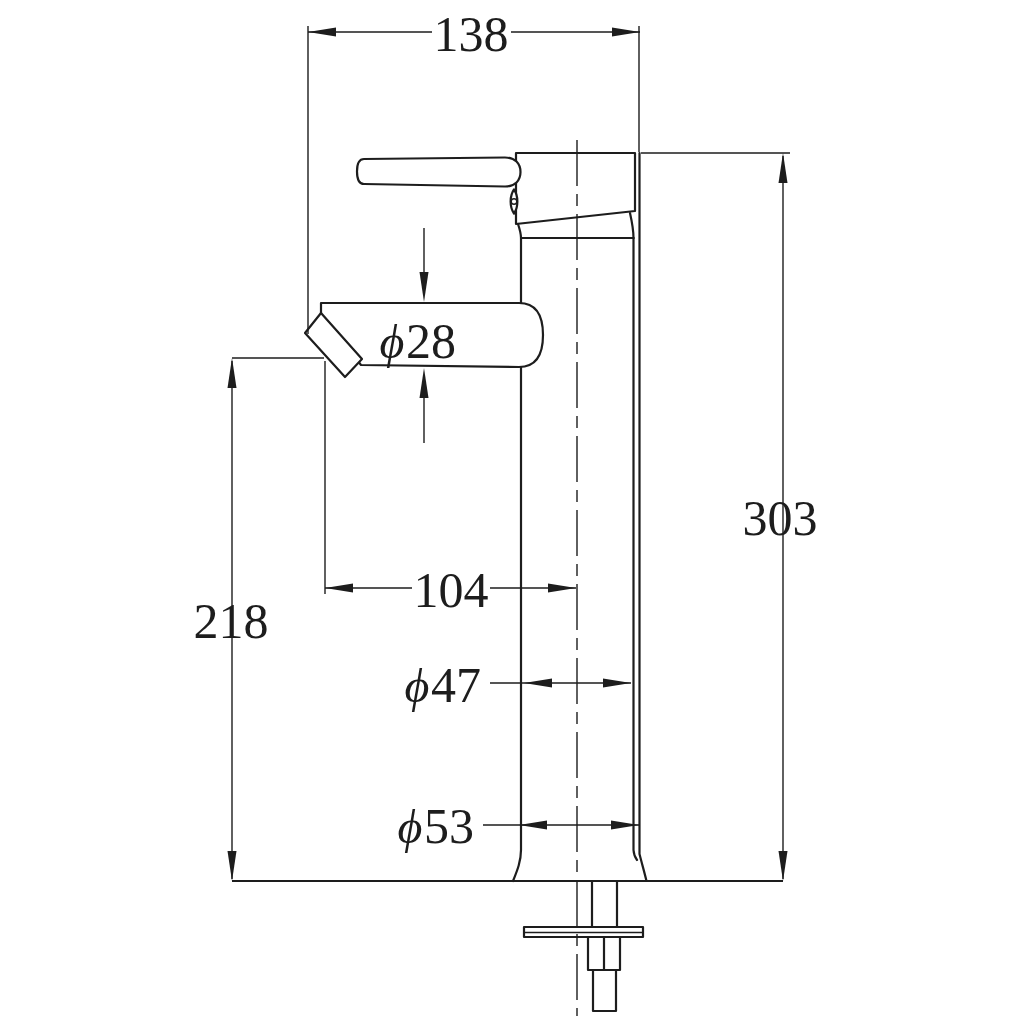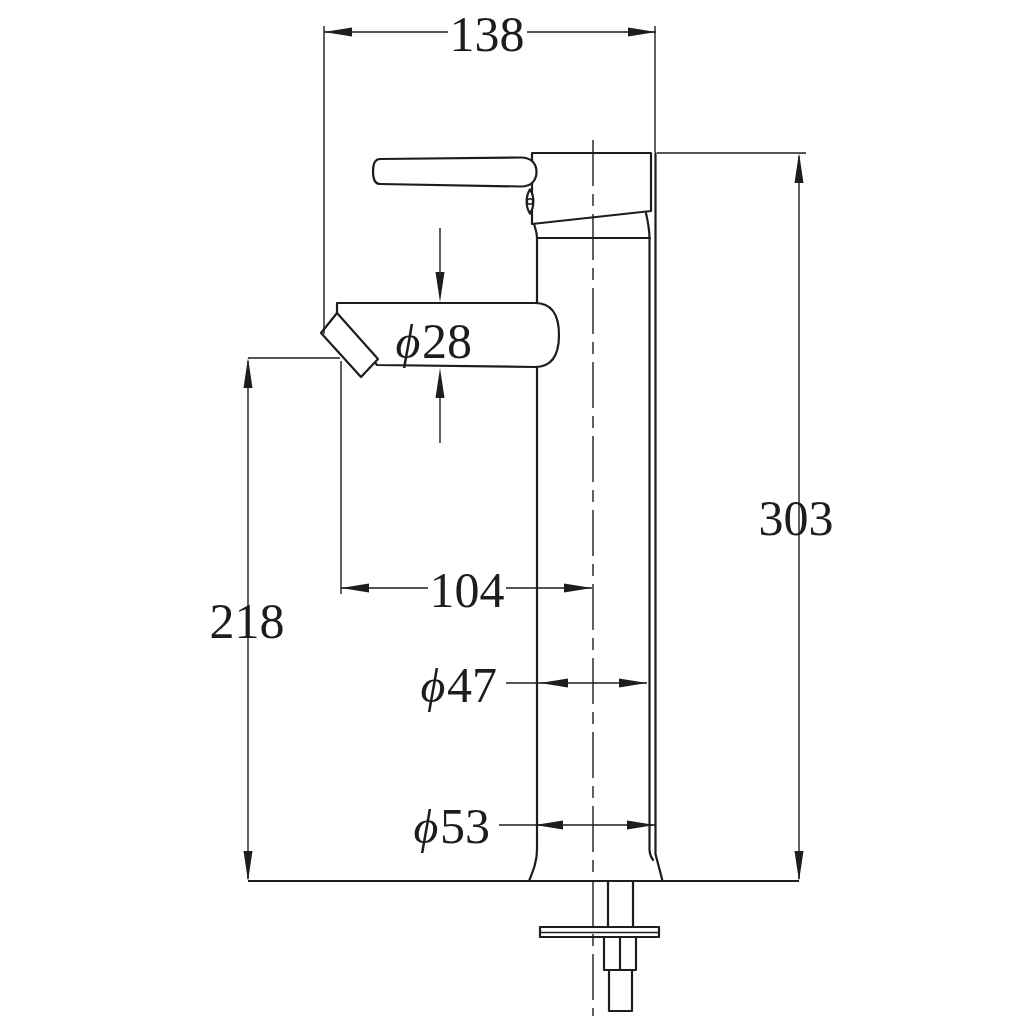--- a/index.html
+++ b/index.html
@@ -1,17 +1,17 @@
 <!DOCTYPE html>
 <html style="--ink: #1d1d1d; --paper: #ffffff;"><head>
 <meta charset="utf-8">
 <style>
   :root { --ink:#1d1d1d; --paper:#ffffff; }
   html,body { margin:0; padding:0; background:var(--paper); }
-  .stage { width:832px; height:1024px; background:var(--paper); position:relative; overflow:hidden;margin-left:16px; }
+  .stage { width:832px; height:1024px; background:var(--paper); position:relative; overflow:hidden; }
   svg { display:block; }
   svg text {
     font-family:"Liberation Serif","DejaVu Serif",serif;
     font-size:50px;
     fill:var(--ink);
   }
   .sym { font-style:italic; font-size:48px; }
   .ol  { fill:none; stroke:var(--ink); stroke-width:2.2; stroke-linejoin:round; stroke-linecap:round; }
   .olf { fill:var(--paper); stroke:var(--ink); stroke-width:2.2; stroke-linejoin:round; }
   .thin{ fill:none; stroke:var(--ink); stroke-width:1.4; }

